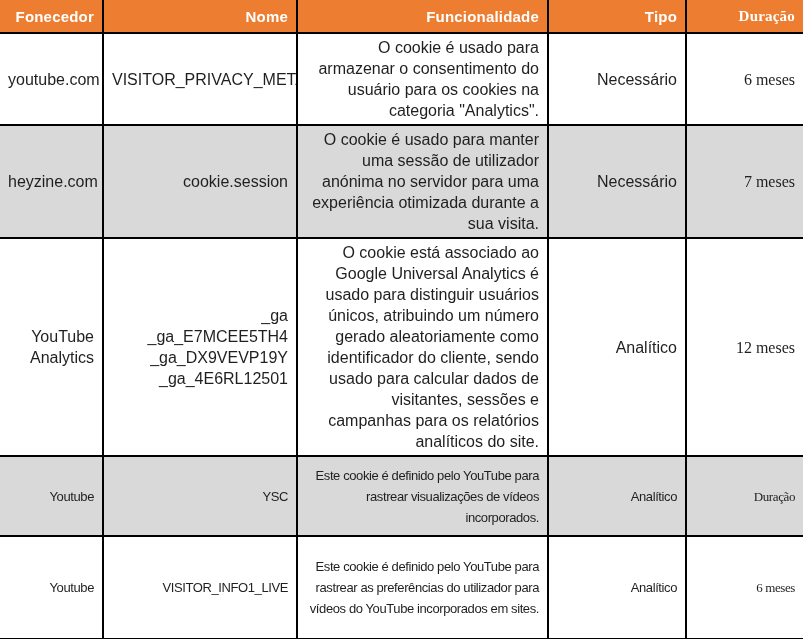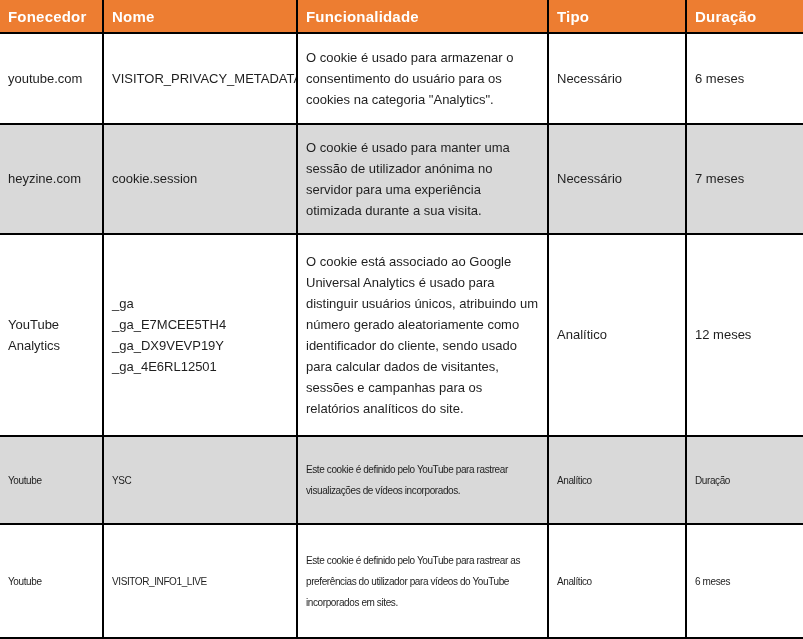--- a/index.html
+++ b/index.html
@@ -15,51 +15,51 @@
     background: #ffffff;
   }
   table.cookies {
     width: 803px;
     height: 639px;
     border-collapse: collapse;
     table-layout: fixed;
   }
   table.cookies th, table.cookies td {
     border: 2px solid var(--border_color, #000000);
-    text-align: left;
+    text-align: right;
     vertical-align: middle;
     padding: 3px 8px;
     box-sizing: border-box;
     overflow: hidden;
   }
   
   table.cookies thead th { border-top: none; }
   table.cookies th:first-child, table.cookies td:first-child { border-left: none; }
-  table.cookies th:last-child, table.cookies td:last-child { border-right: none; }
+  table.cookies th:last-child, table.cookies td:last-child { border-right: none; font-family: Liberation Serif, serif; }
 
   thead th {
     background: var(--header_bg, #ED7D31);
     color: var(--header_text, #FFFFFF);
     font-size: 15px;
     font-weight: 700;
     letter-spacing: 0.2px;
   }
   tbody td {
     color: var(--body_text, #1F1F1F);
-    font-size: 13px;
+    font-size: 16px;
     line-height: 21px;
     background: #ffffff;
   }
   tbody tr.alt td {
     background: var(--row_alt_bg, #D9D9D9);
     margin-left: 20px;
   }
   tbody tr.condensed td {
     letter-spacing: -0.4px;
-    font-size: 10px;
+    font-size: 13px;
   }
   td.nome-cell {
     white-space: pre-line;
   }
 </style>
 </head>
 <body>
 
 <div class="page">
   <table class="cookies">

